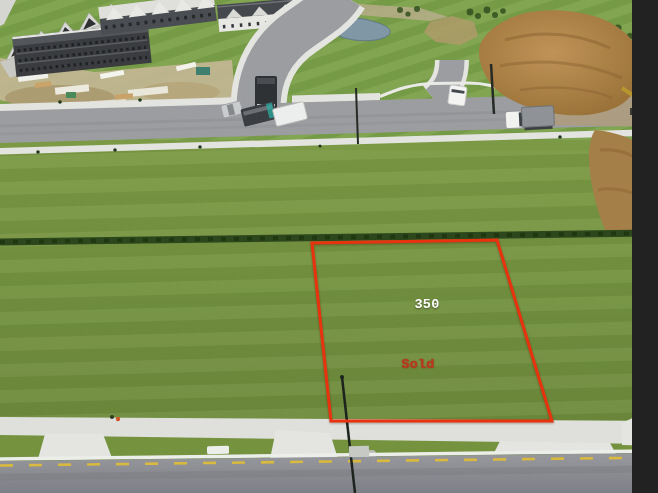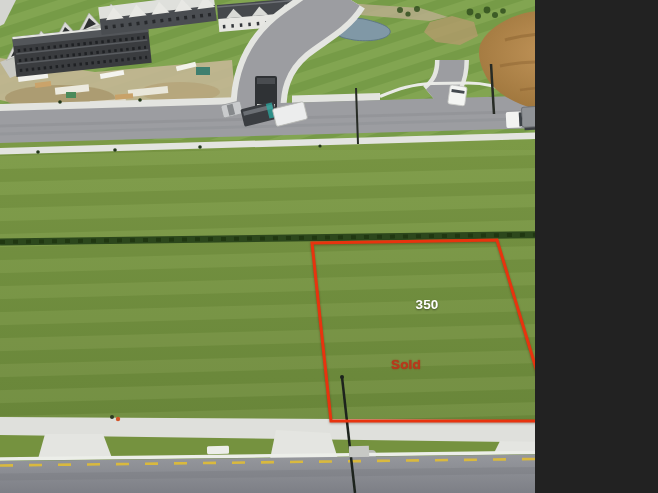--- a/index.html
+++ b/index.html
@@ -1,31 +1,31 @@
 <!DOCTYPE html>
 <html><head>
 <meta charset="utf-8">
 <style>
   html,body{margin:0;padding:0;background:#222;}
   .stage{
-    position:relative;width:535px;height:493px;overflow:hidden;
-    font-family:Liberation Sans, sans-serif;
+    position:relative;width:632px;height:493px;overflow:hidden;
+    font-family:Liberation Mono, monospace;
     background:#75923f;
   }
   .stage svg{position:absolute;left:0;top:0;}
   .overlay-label{
     position:absolute;text-align:center;pointer-events:none;
     font-weight:700;letter-spacing:.2px;
   }
   #lot-address{
     left:347px;top:294px;width:160px;color:#ffffff;font-size:13.5px;line-height:21px;
     text-shadow:0 1px 2px rgba(0,0,0,.45);
   }
   #sold-label{
-    left:366px;top:357px;width:80px;color:#c23018;font-size:13.5px;
+    left:378px;top:357px;width:80px;color:#c23018;font-size:13.5px;
     text-shadow:0 0 2px rgba(170,40,20,.6), 0 0 1px rgba(120,30,10,.5);
     opacity:.92;
   }
 </style>
 </head>
 <body>
 
 <div class="stage">
 <svg width="658" height="493" viewBox="0 0 658 493">
   <defs>

